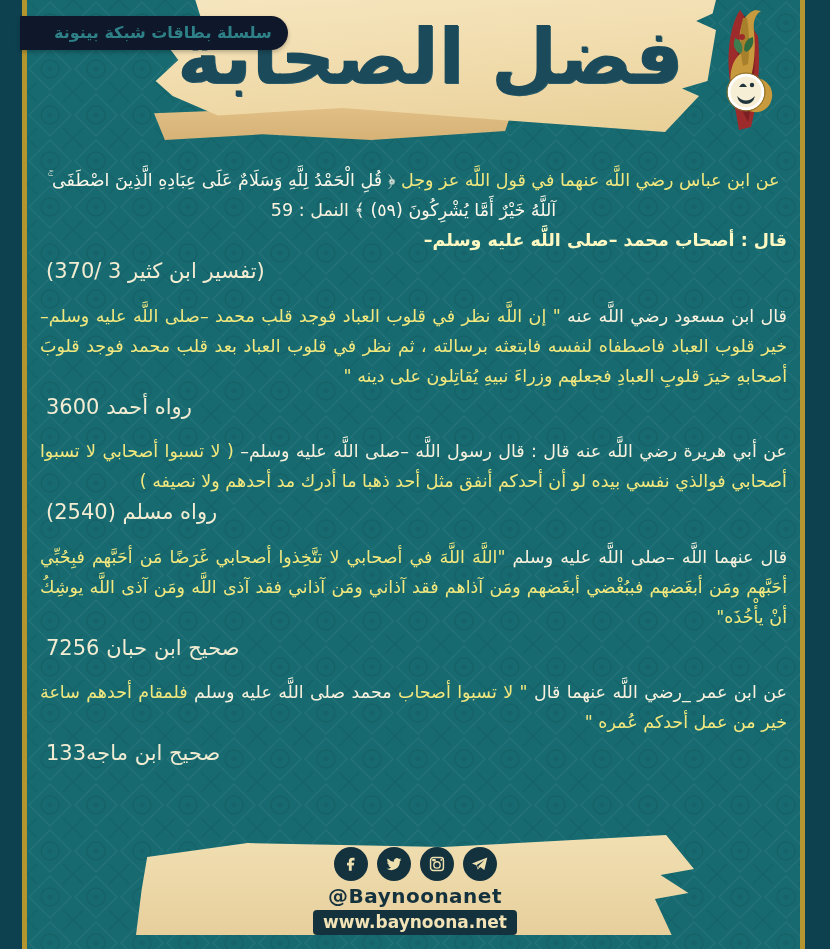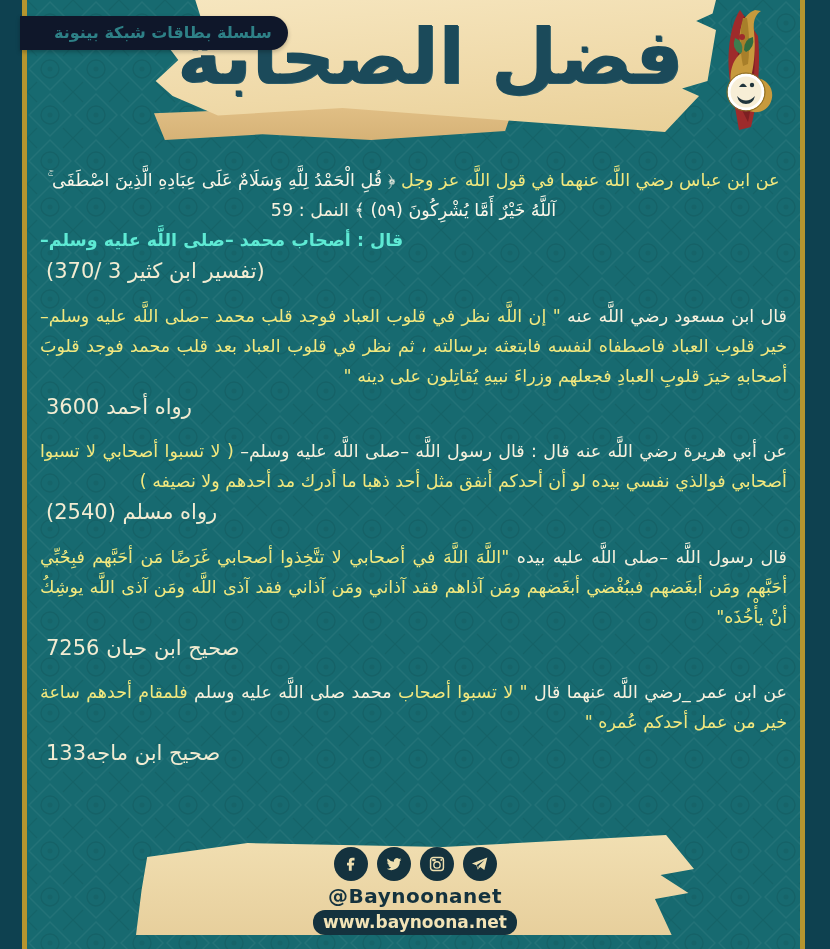--- a/index.html
+++ b/index.html
@@ -28,39 +28,39 @@
   .subtitle{position:absolute;top:106px;left:200px;width:210px;z-index:5;
             text-align:center;font-weight:700;font-size:19px;color:#ffffff;
             direction:rtl;text-shadow:0 1px 2px rgba(90,60,20,.35);}
   
   .logo{position:absolute;top:8px;right:50px;width:70px;height:130px;z-index:8;}
   
   .content{position:absolute;top:165px;left:13px;right:13px;z-index:2;}
   .para{direction:rtl;text-align:justify;text-align-last:right;
         font-weight:400;font-size:17.5px;line-height:1.72;color:#f7f1dd;margin:0;}
   .para.center{text-align:center;text-align-last:center;}
-  .p1-line2{direction:rtl;text-align:left;font-weight:700;font-size:17.5px;
-            line-height:1.72;color:#5eead4;}
+  .p1-line2{direction:rtl;text-align:right;font-weight:700;font-size:17.5px;
+            line-height:1.72;color:#fef9c3;}
   .seg-cream{color:#f7f1dd;}
   .seg-yellow{color:#f2e87e;}
   .quran{color:#faf6e8;}
   .citation{direction:rtl;text-align:left;font-weight:400;font-size:21px;
             color:#f2ecd2;margin:3px 6px 15px 6px;line-height:1.3;}
   
   .footer-banner{position:absolute;left:136px;bottom:14px;width:558px;height:100px;z-index:6;
        background:linear-gradient(180deg,#f1dfb2,#e7cf9c);text-align:center;
        clip-path:polygon(2% 22%,20% 8%,55% 12%,95% 0,100% 34%,94% 40%,99% 58%,
                          93% 64%,96% 100%,0 100%,1% 55%);}
   .icons-row{margin-top:12px;display:inline-flex;gap:9px;}
   .sicon{width:34px;height:34px;border-radius:50%;background:#14323e;display:inline-flex;
          align-items:center;justify-content:center;}
   .sicon svg{width:22px;height:22px;display:block;}
   .handle{font-weight:700;font-size:20px;color:#14323e;margin-top:3px;letter-spacing:.5px;}
   .urlbar{display:inline-block;background:#14323e;color:#f2e3b6;font-weight:700;
-          font-size:17px;line-height:25px;padding:0 10px;border-radius:12px;margin-top:2px;}
+          font-size:17px;line-height:25px;padding:0 10px;border-radius:4px;margin-top:2px;}
 </style>
 </head>
 <body>
 
 <div class="card">
   <div class="inner">
     <svg class="pattern" xmlns="http://www.w3.org/2000/svg">
       <defs>
         <pattern id="geo" width="46" height="46" patternUnits="userSpaceOnUse">
           <rect width="46" height="46" fill="none"></rect>
@@ -89,21 +89,21 @@
       </p>
       <div class="citation">رواه أحمد 3600</div>
 
       <p class="para">
         <span class="seg-cream">عن أبي هريرة رضي اللَّه عنه قال : قال رسول اللَّه –صلى اللَّه عليه وسلم– </span>
         <span class="seg-yellow">( لا تسبوا أصحابي لا تسبوا أصحابي فوالذي نفسي بيده لو أن أحدكم أنفق مثل أحد ذهبا ما أدرك مد أحدهم ولا نصيفه )</span>
       </p>
       <div class="citation">رواه مسلم (2540)</div>
 
       <p class="para">
-        <span class="seg-cream">قال رسول اللَّه –صلى اللَّه عليه بيده </span>
+        <span class="seg-cream">قال عنهما اللَّه –صلى اللَّه عليه وسلم </span>
         <span class="seg-yellow">"اللَّهَ اللَّهَ في أصحابي لا تتَّخِذوا أصحابي غَرَضًا مَن أحَبَّهم فبِحُبِّي أحَبَّهم ومَن أبغَضهم فببُغْضي أبغَضهم ومَن آذاهم فقد آذاني ومَن آذاني فقد آذى اللَّه ومَن آذى اللَّه يوشِكُ أنْ يأْخُذَه"</span>
       </p>
       <div class="citation">صحيح ابن حبان 7256</div>
 
       <p class="para">
         <span class="seg-cream">عن ابن عمر _رضي اللَّه عنهما قال </span>
         <span class="seg-yellow">" لا تسبوا أصحاب </span>
         <span class="seg-cream">محمد صلى اللَّه عليه وسلم</span>
         <span class="seg-yellow"> فلمقام أحدهم ساعة خير من عمل أحدكم عُمره "</span>
       </p>

